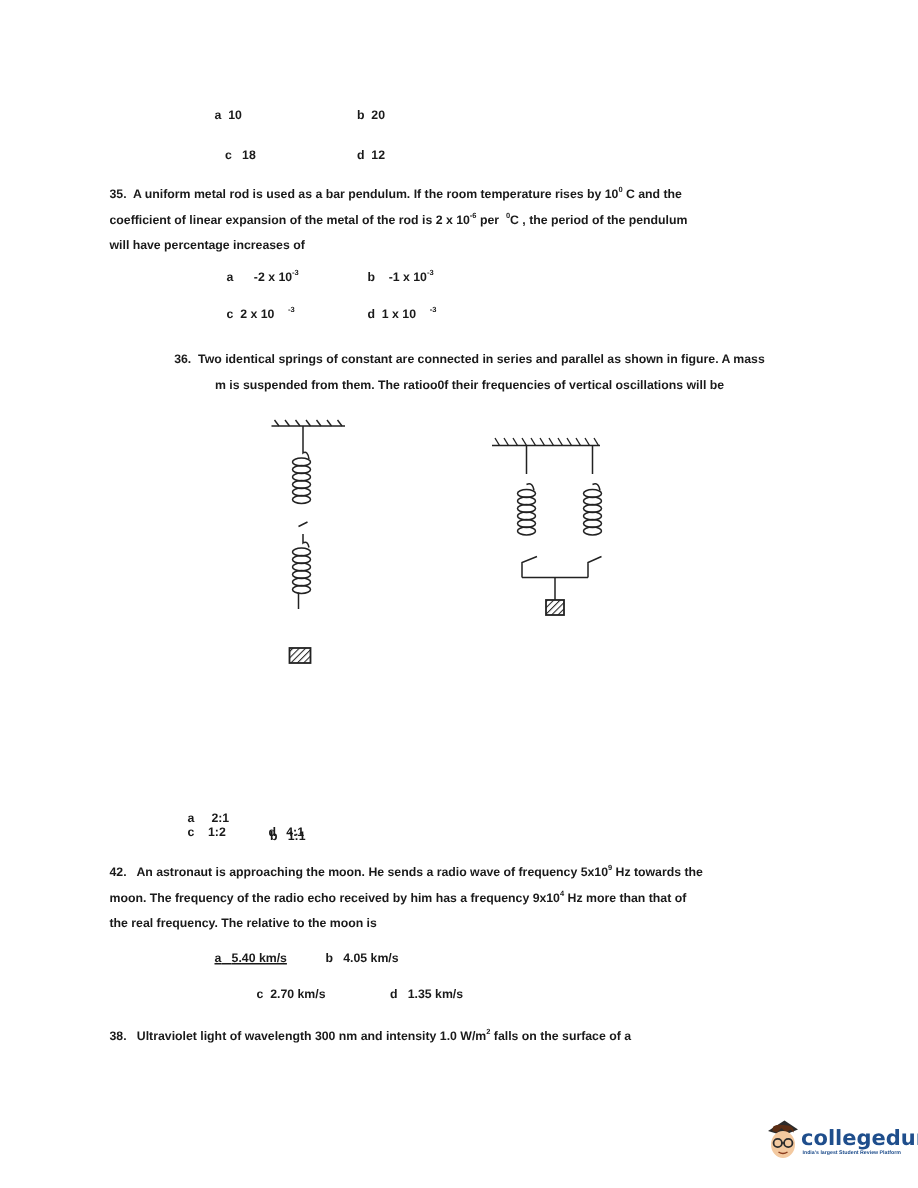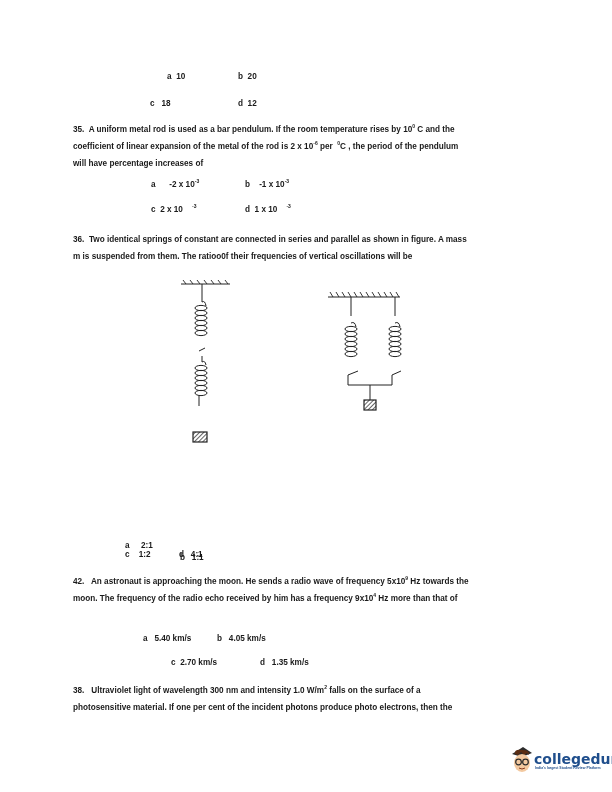--- a/index.html
+++ b/index.html
@@ -13,21 +13,21 @@
     .para { font-size: 8.2px; font-weight: bold; line-height: 17px; width: 480px; }
     .para .line { display: block; white-space: nowrap; }
     sup { font-size: 5px; vertical-align: 4px; line-height: 0; }
     svg { position: absolute; overflow: visible; }
     .logo-text { font-size: 14px; font-weight: bold; color: #1f4e8c; font-family: "DejaVu Sans", sans-serif; }
     .logo-sub { font-size: 3.5px; color: #1f4e8c; font-weight: bold; white-space: nowrap; }
   </style>
 </head>
 <body>
 
-<div class="abs t" style="left:167px; top:71px;">
+<div class="abs t" style="left:143px; top:71px;">
   <span>a</span>&nbsp;&nbsp;<span>10</span>
 </div>
 <div class="abs t" style="left:238px; top:71px;">
   <span>b</span>&nbsp;&nbsp;<span>20</span>
 </div>
 <div class="abs t" style="left:150px; top:98px;">
   <span>c</span>&nbsp;&nbsp;&nbsp;<span>18</span>
 </div>
 <div class="abs t" style="left:238px; top:98px;">
   <span>d</span>&nbsp;&nbsp;<span>12</span>
@@ -45,21 +45,21 @@
 <div class="abs t" style="left:245px; top:179px;">
   <span>b</span>&nbsp;&nbsp;&nbsp;&nbsp;<span>-1 x 10</span><sup>-3</sup>
 </div>
 <div class="abs t" style="left:151px; top:204px;">
   <span>c</span>&nbsp;&nbsp;<span>2 x 10</span>&nbsp;&nbsp;&nbsp;&nbsp;<sup>-3</sup>
 </div>
 <div class="abs t" style="left:245px; top:204px;">
   <span>d</span>&nbsp;&nbsp;<span>1 x 10</span>&nbsp;&nbsp;&nbsp;&nbsp;<sup>-3</sup>
 </div>
 
-<div class="abs para" style="left:73px; top:231px;">
+<div class="abs para" style="left:73px; top:231px;text-align:center;">
   <span class="line"><span>36.</span>&nbsp; <span>Two identical springs of constant are connected in series and parallel as shown in figure. A mass</span></span>
   <span class="line">m is suspended from them. The ratioo0f their frequencies of vertical oscillations will be</span>
 </div>
 
 <svg style="left:175px; top:278px;" width="70" height="172" viewBox="0 0 70 172">
   <defs>
     <pattern id="hatch" patternUnits="userSpaceOnUse" width="3" height="3" patternTransform="rotate(45)">
       <line x1="0" y1="0" x2="0" y2="3" stroke="#222" stroke-width="1.4"></line>
     </pattern>
   </defs>
@@ -151,38 +151,38 @@
 <div class="abs t" style="left:125px; top:549px;">
   <span>c</span>&nbsp;&nbsp;&nbsp;&nbsp;<span>1:2</span>
 </div>
 <div class="abs t" style="left:179px; top:549px;text-align:center;">
   <span>d</span>&nbsp;&nbsp;&nbsp;<span>4:1</span>
 </div>
 
 <div class="abs para" style="left:73px; top:573px;">
   <span class="line"><span>42.</span>&nbsp;&nbsp; <span>An astronaut is approaching the moon. He sends a radio wave of frequency 5x10</span><sup>9</sup><span> Hz towards the</span></span>
   <span class="line"><span>moon. The frequency of the radio echo received by him has a frequency 9x10</span><sup>4</sup><span> Hz more than that of</span></span>
+  <span class="line">the real frequency. The relative to the moon is</span>
 </div>
 
-<div class="abs t" style="left:143px; top:633px;">
+<div class="abs t" style="left:143px; top:633px;text-decoration:underline;">
   <span>a</span>&nbsp;&nbsp;&nbsp;<span>5.40 km/s</span>
 </div>
 <div class="abs t" style="left:217px; top:633px;">
   <span>b</span>&nbsp;&nbsp;&nbsp;<span>4.05 km/s</span>
 </div>
 <div class="abs t" style="left:143px; top:657px;margin-left:28px;">
   <span>c</span>&nbsp;&nbsp;<span>2.70 km/s</span>
 </div>
 <div class="abs t" style="left:217px; top:657px;padding-left:43px;">
   <span>d</span>&nbsp;&nbsp;&nbsp;<span>1.35 km/s</span>
 </div>
 
 <div class="abs para" style="left:73px; top:682px;">
   <span class="line"><span>38.</span>&nbsp;&nbsp; <span>Ultraviolet light of wavelength 300 nm and intensity 1.0 W/m</span><sup>2</sup><span> falls on the surface of a</span></span>
-  <span class="line">photosensitive material. If one per cent of the incident photons produce photo electrons, then the</span>
 </div>
 
 <div class="abs" style="left:510px; top:745px; width:102px; height:32px;">
   <svg style="left:0; top:0;" width="24" height="30" viewBox="0 0 24 30">
     <path d="M2 9 L13 2 L22 8 L12 12 Z" fill="#2b2b2b"></path>
     <path d="M5 9 Q4 4 12 5 Q20 5 19 10 L17 8 L14 10 L11 7 L8 10 Z" fill="#5a2d14"></path>
     <ellipse cx="12" cy="18" rx="8" ry="9" fill="#f3c9a0"></ellipse>
     <circle cx="8.5" cy="17" r="2.8" fill="none" stroke="#2b2b2b" stroke-width="1.2"></circle>
     <circle cx="15.5" cy="17" r="2.8" fill="none" stroke="#2b2b2b" stroke-width="1.2"></circle>
     <line x1="11.3" y1="17" x2="12.7" y2="17" stroke="#2b2b2b" stroke-width="1"></line>

